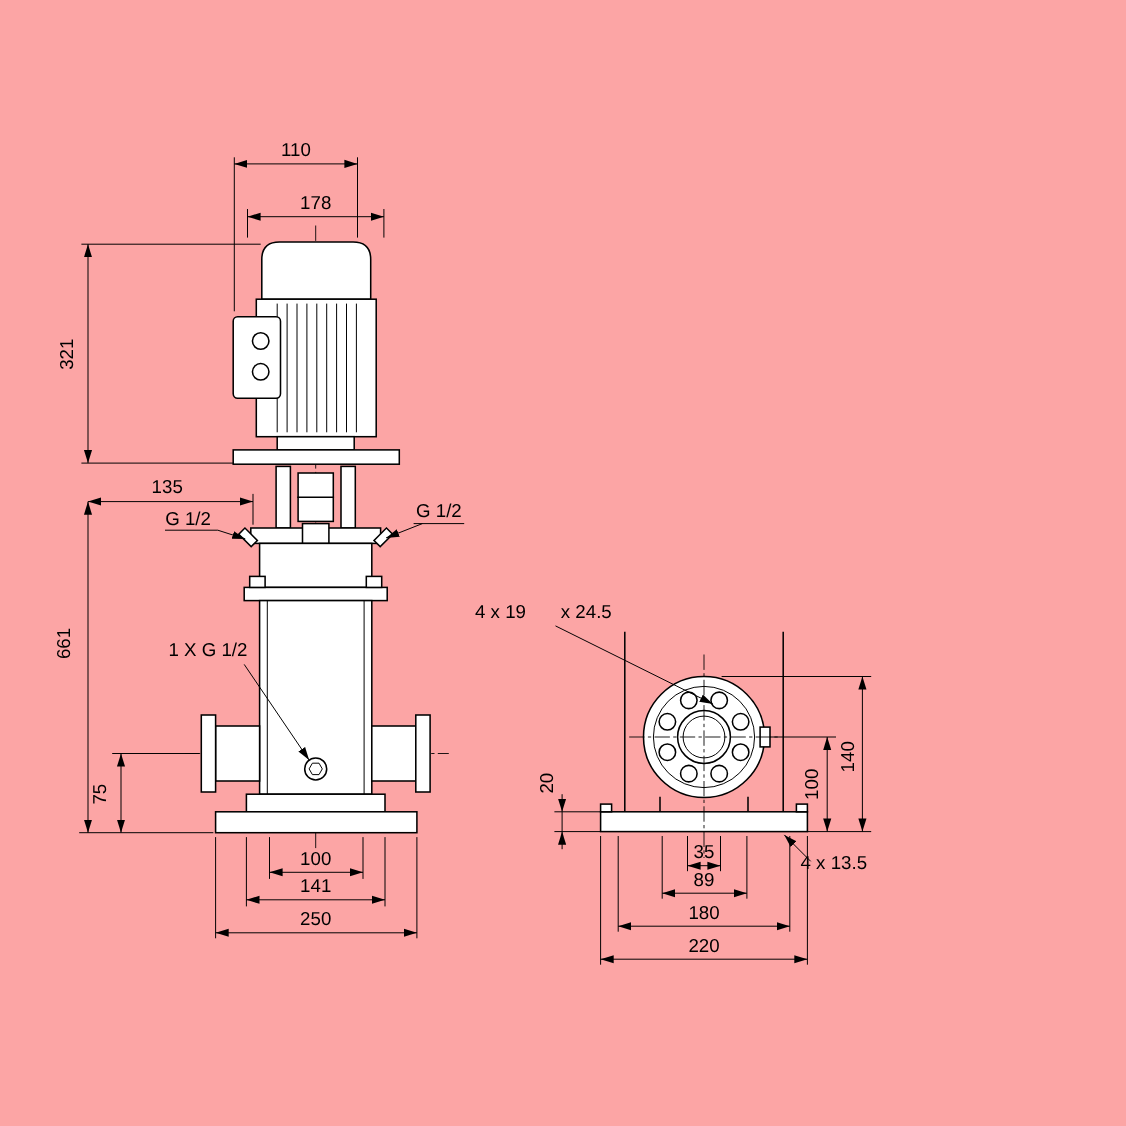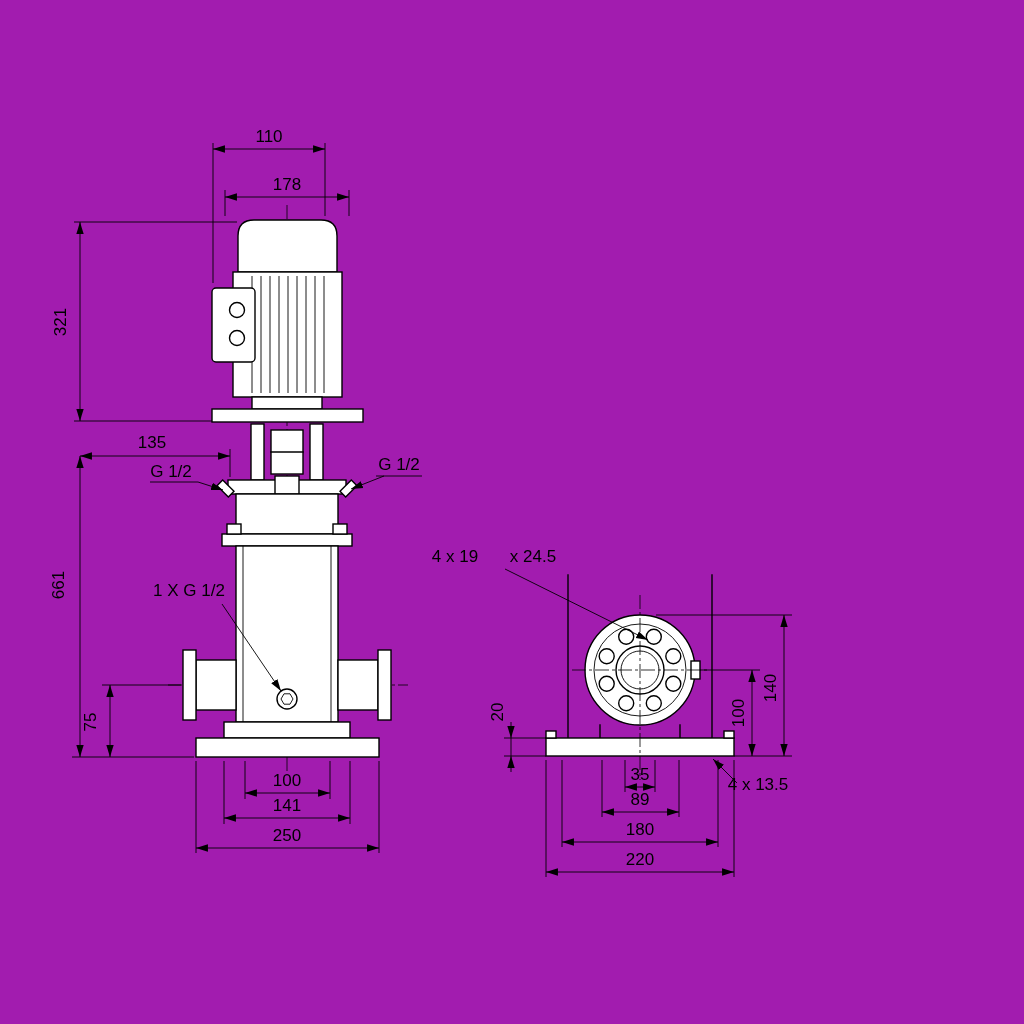--- a/index.html
+++ b/index.html
@@ -1,16 +1,16 @@
 <!DOCTYPE html>
 <html><head>
 <meta charset="utf-8">
 <style>
   html,body{margin:0;padding:0;background:#ffffff;}
-  .stage{width:1024px;height:1024px;position:relative;background:#a21caf;
+  .stage{width:1024px;height:1024px;position:relative;background:#fca5a5;
          font-family:"Liberation Sans",sans-serif;}
   svg{display:block;}
   .obj  {stroke:#000;stroke-width:1.4;fill:none;stroke-linecap:square;}
   .objf {stroke:#000;stroke-width:1.4;fill:#ffffff;stroke-linecap:square;}
   .thin {stroke:#000;stroke-width:0.9;fill:none;}
   .dim  {stroke:#000;stroke-width:0.9;fill:none;}
   .cl   {stroke:#000;stroke-width:0.8;fill:none;stroke-dasharray:14 3 3 3;}
   text  {font-family:"Liberation Sans",sans-serif;font-size:17px;fill:#000;}
 </style>
 </head>

